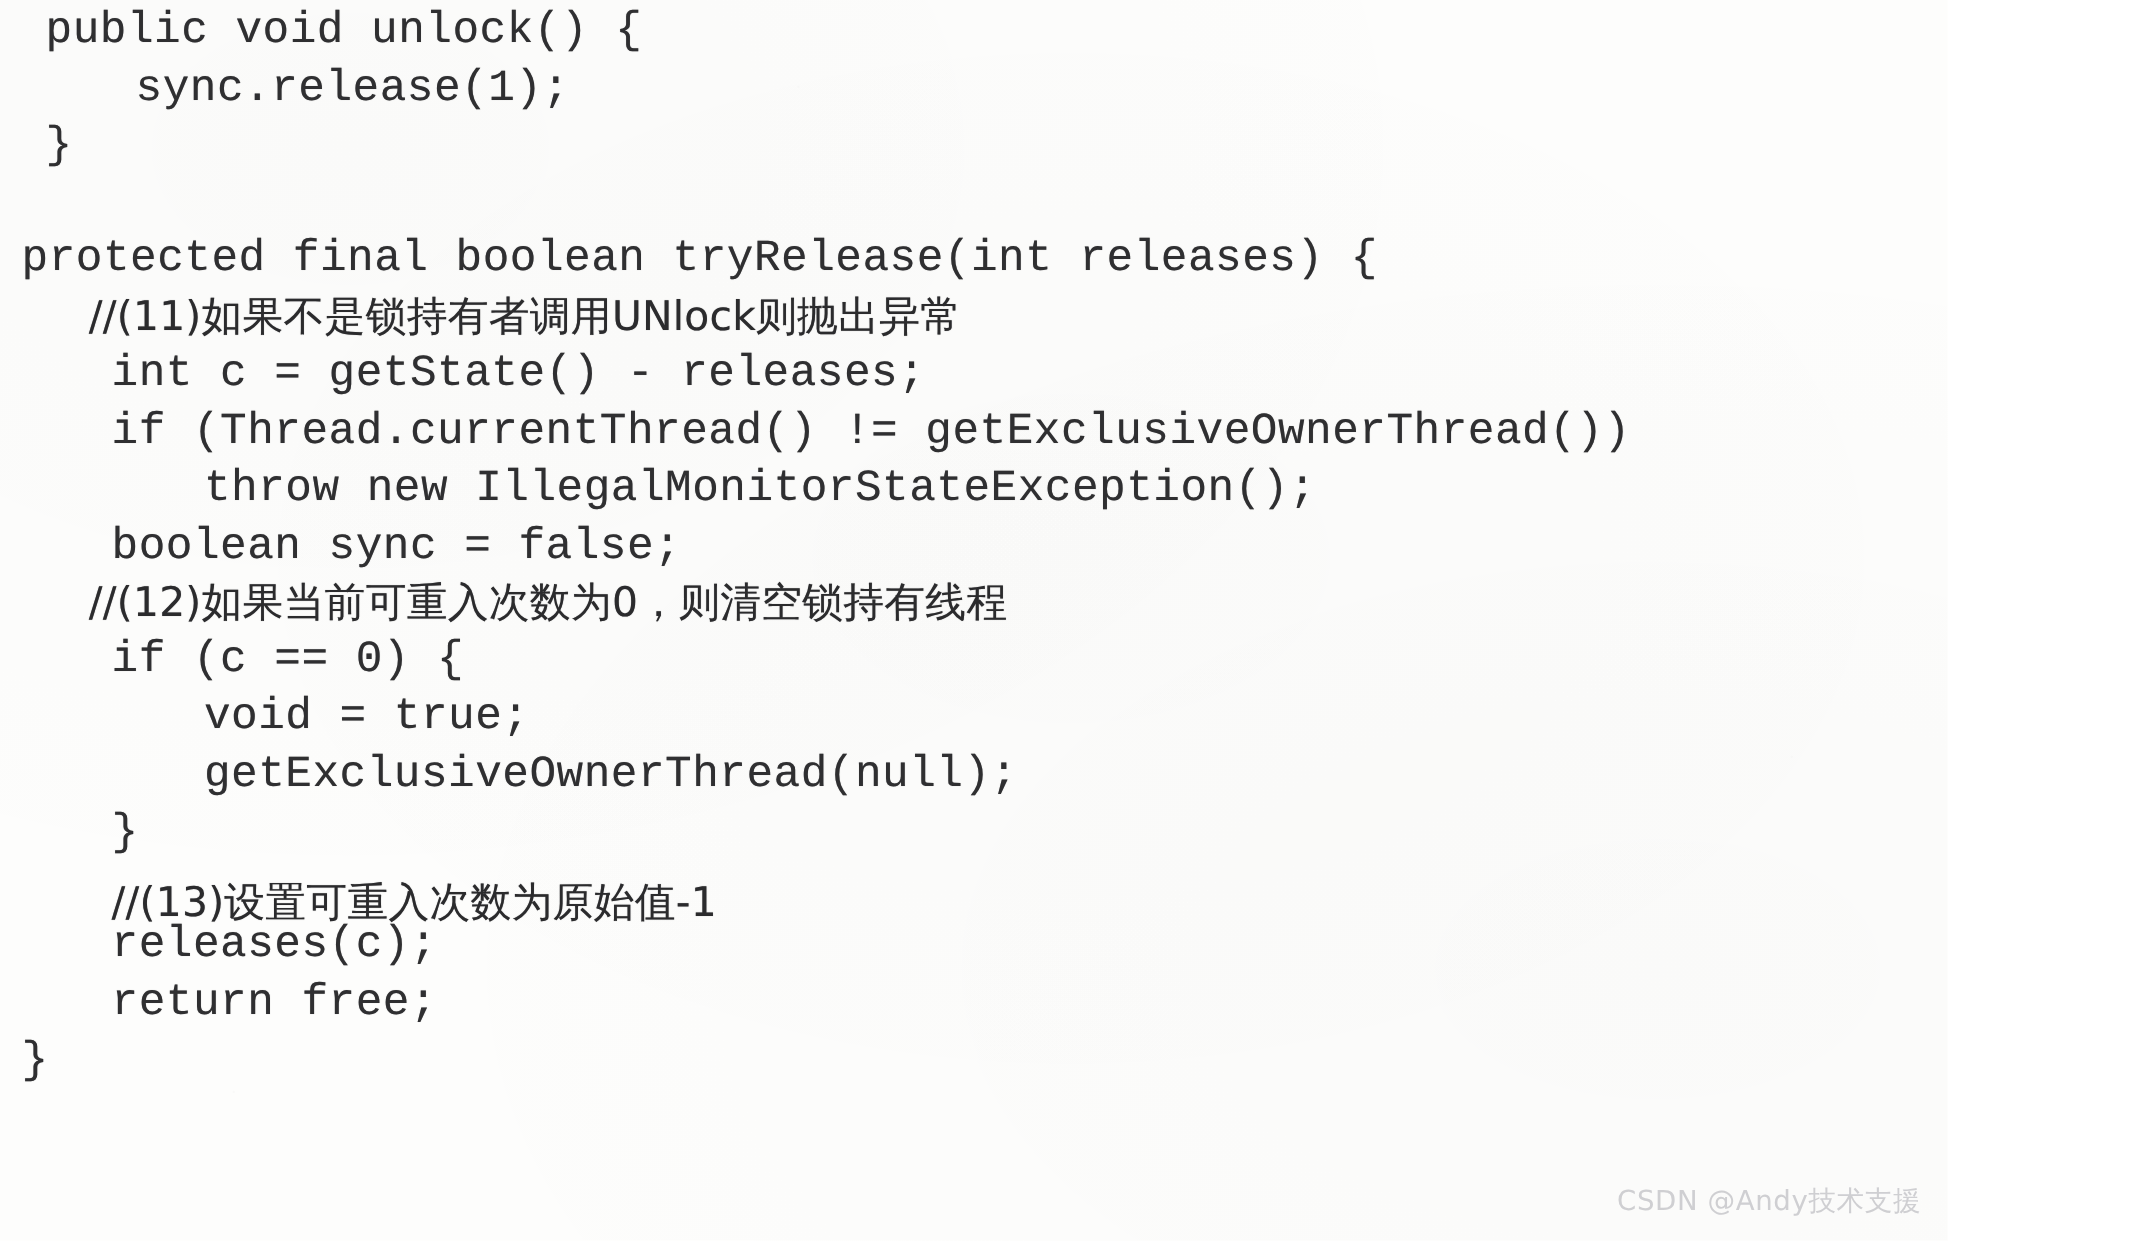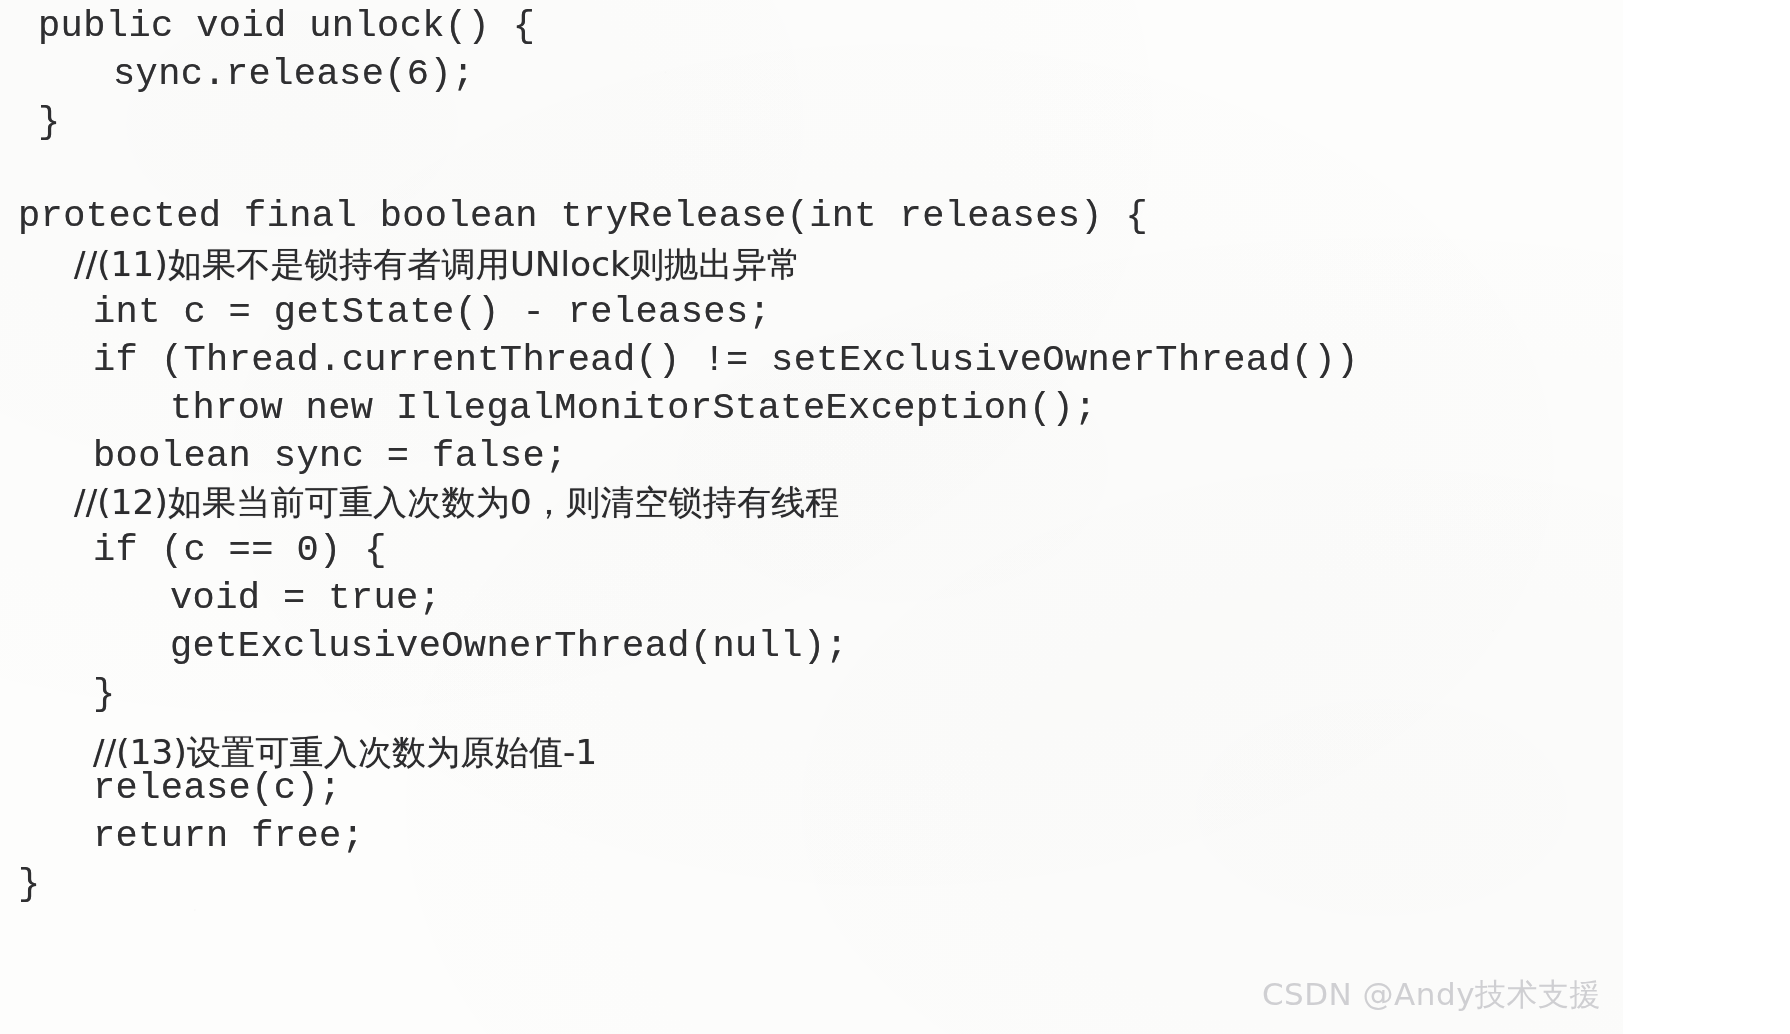--- a/index.html
+++ b/index.html
@@ -53,21 +53,21 @@
     height: 1px;
     width: 1px;
     opacity: 0;
   }
 
   .watermark {
     position: absolute;
     right: 22px;
     bottom: 18px;
     font-family: "DejaVu Sans", "Liberation Sans", sans-serif;
-    font-size: 31px;
+    font-size: 23px;
     letter-spacing: 0.5px;
     color: #cfcfd2;
     white-space: nowrap;
     user-select: none;
   }
 
   
   .scan-noise {
     position: absolute;
     inset: 0;
@@ -80,36 +80,36 @@
       radial-gradient(circle at 41% 7%, rgba(0,0,0,0.035) 0.6px, rgba(0,0,0,0) 1.4px);
   }
 </style>
 </head>
 <body>
 
 <div class="page">
 
   <div class="code-block" id="code-block">
       <div class="code-line" style="left: 38px; top: 2px;">public void unlock() {</div>
-      <div class="code-line" style="left: 113px; top: 50px;">sync.release(6);</div>
+      <div class="code-line" style="left: 113px; top: 50px;">sync.release(1);</div>
       <div class="code-line" style="left: 38px; top: 98px;">}</div>
       <div class="blank-line" style="left: 18px; top: 146px;"></div>
       <div class="code-line" style="left: 18px; top: 192px;">protected final boolean tryRelease(int releases) {</div>
       <div class="code-line cn" style="left: 74px; top: 240px;">//(11)如果不是锁持有者调用UNlock则抛出异常</div>
       <div class="code-line" style="left: 93px; top: 288px;">int c = getState() - releases;</div>
-      <div class="code-line" style="left: 93px; top: 336px;">if (Thread.currentThread() != setExclusiveOwnerThread())</div>
+      <div class="code-line" style="left: 93px; top: 336px;">if (Thread.currentThread() != getExclusiveOwnerThread())</div>
       <div class="code-line" style="left: 170px; top: 384px;">throw new IllegalMonitorStateException();</div>
       <div class="code-line" style="left: 93px; top: 432px;">boolean sync = false;</div>
       <div class="code-line cn" style="left: 74px; top: 478px;">//(12)如果当前可重入次数为0，则清空锁持有线程</div>
       <div class="code-line" style="left: 93px; top: 526px; text-align: right;">if (c == 0) {</div>
       <div class="code-line" style="left: 170px; top: 574px;">void = true;</div>
       <div class="code-line" style="left: 170px; top: 622px;">getExclusiveOwnerThread(null);</div>
       <div class="code-line" style="left: 93px; top: 670px;">}</div>
       <div class="code-line cn" style="left: 93px; top: 716px; margin-top: 12px;">//(13)设置可重入次数为原始值-1</div>
-      <div class="code-line" style="left: 93px; top: 764px;">release(c);</div>
+      <div class="code-line" style="left: 93px; top: 764px;">releases(c);</div>
       <div class="code-line" style="left: 93px; top: 812px;">return free;</div>
       <div class="code-line" style="left: 18px; top: 860px;">}</div>
     </div>
 
   <div class="scan-noise"></div>
 
   <div class="watermark">CSDN @Andy技术支援</div>
 
 </div>
 

